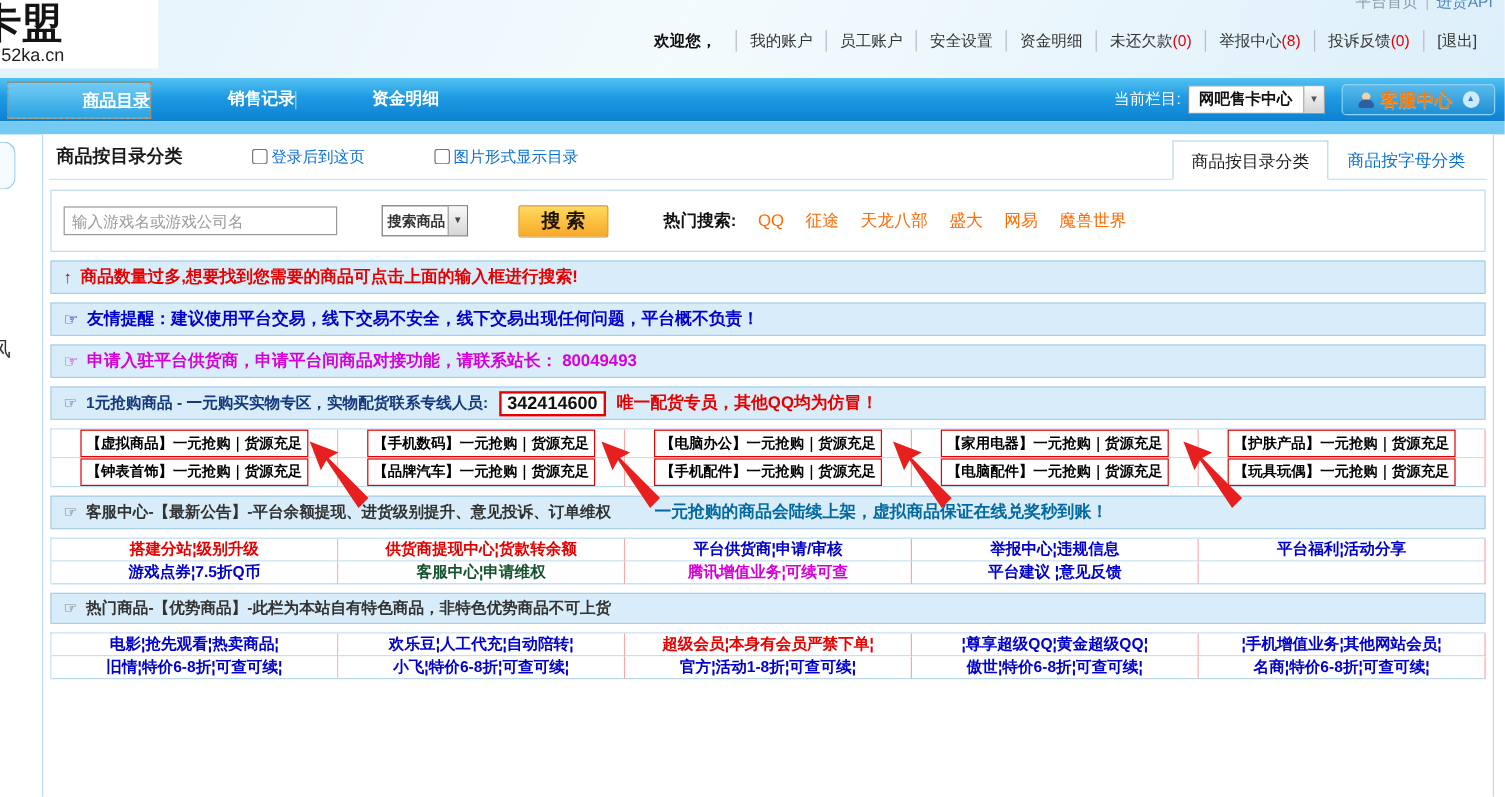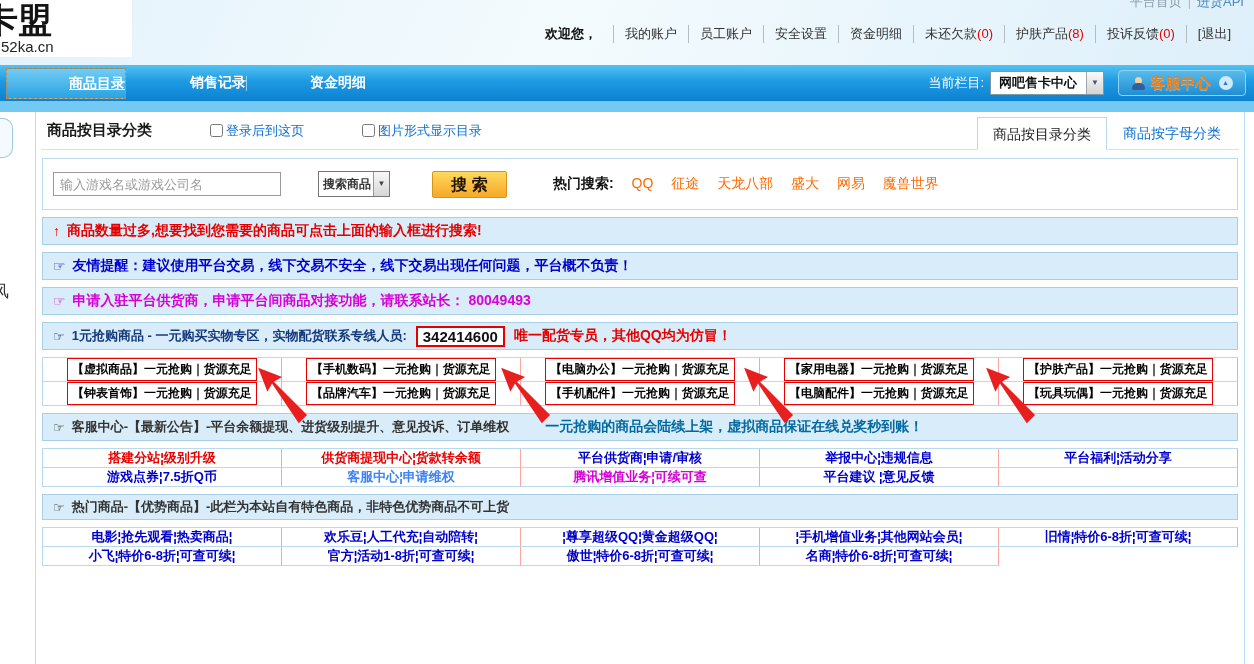--- a/index.html
+++ b/index.html
@@ -96,21 +96,21 @@
     <span class="logo-glyph">卡盟</span>
     <span class="logo-domain">52ka.cn</span>
   </div>
   <div class="userbar">
     <span class="welcome">欢迎您，</span>
     <span class="ulink">我的账户</span>
     <span class="ulink">员工账户</span>
     <span class="ulink">安全设置</span>
     <span class="ulink">资金明细</span>
     <span class="ulink"><span>未还欠款</span><span class="count">(0)</span></span>
-    <span class="ulink"><span>护肤产品</span><span class="count">(8)</span></span>
+    <span class="ulink"><span>举报中心</span><span class="count">(8)</span></span>
     <span class="ulink"><span>投诉反馈</span><span class="count">(0)</span></span>
     <span class="ulink">[退出]</span>
   </div>
 </div>
 
 <div class="navbar">
   <div class="tabs">
     <div class="tab active">商品目录</div>
     <div class="tab plain">销售记录</div>
     <div class="tab plain">资金明细</div>
@@ -252,21 +252,21 @@
     <div class="gcell svc-row">
         <span class="link-cell" style="color: rgb(0, 0, 204);">举报中心¦违规信息</span>
       </div>
     <div class="gcell svc-row">
         <span class="link-cell" style="color: rgb(0, 0, 204);">平台福利¦活动分享</span>
       </div>
     <div class="gcell svc-row">
         <span class="link-cell" style="color: rgb(0, 0, 204);">游戏点券¦7.5折Q币</span>
       </div>
     <div class="gcell svc-row">
-        <span class="link-cell" style="color: #3b82f6;">客服中心¦申请维权</span>
+        <span class="link-cell" style="color: #14532d;">客服中心¦申请维权</span>
       </div>
     <div class="gcell svc-row">
         <span class="link-cell" style="color: rgb(216, 0, 216);">腾讯增值业务¦可续可查</span>
       </div>
     <div class="gcell svc-row">
         <span class="link-cell" style="color: rgb(0, 0, 204);">平台建议 ¦意见反馈</span>
       </div>
     <div class="gcell svc-row">
         <span class="link-cell"></span>
       </div>
@@ -277,20 +277,23 @@
     <span style="color:#333">热门商品-【优势商品】-此栏为本站自有特色商品，非特色优势商品不可上货</span>
   </div>
   <div class="grid">
     <div class="gcell hot-row">
         <span class="link-cell" style="color: rgb(0, 0, 204);">电影¦抢先观看¦热卖商品¦</span>
       </div>
     <div class="gcell hot-row">
         <span class="link-cell" style="color: rgb(0, 0, 204);">欢乐豆¦人工代充¦自动陪转¦</span>
       </div>
     <div class="gcell hot-row">
+        <span class="link-cell" style="color: rgb(230, 0, 0);">超级会员¦本身有会员严禁下单¦</span>
+      </div>
+    <div class="gcell hot-row">
         <span class="link-cell" style="color: rgb(0, 0, 204);">¦尊享超级QQ¦黄金超级QQ¦</span>
       </div>
     <div class="gcell hot-row">
         <span class="link-cell" style="color: rgb(0, 0, 204);">¦手机增值业务¦其他网站会员¦</span>
       </div>
     <div class="gcell hot-row">
         <span class="link-cell" style="color: rgb(0, 0, 204);">旧情¦特价6-8折¦可查可续¦</span>
       </div>
     <div class="gcell hot-row">
         <span class="link-cell" style="color: rgb(0, 0, 204);">小飞¦特价6-8折¦可查可续¦</span>

